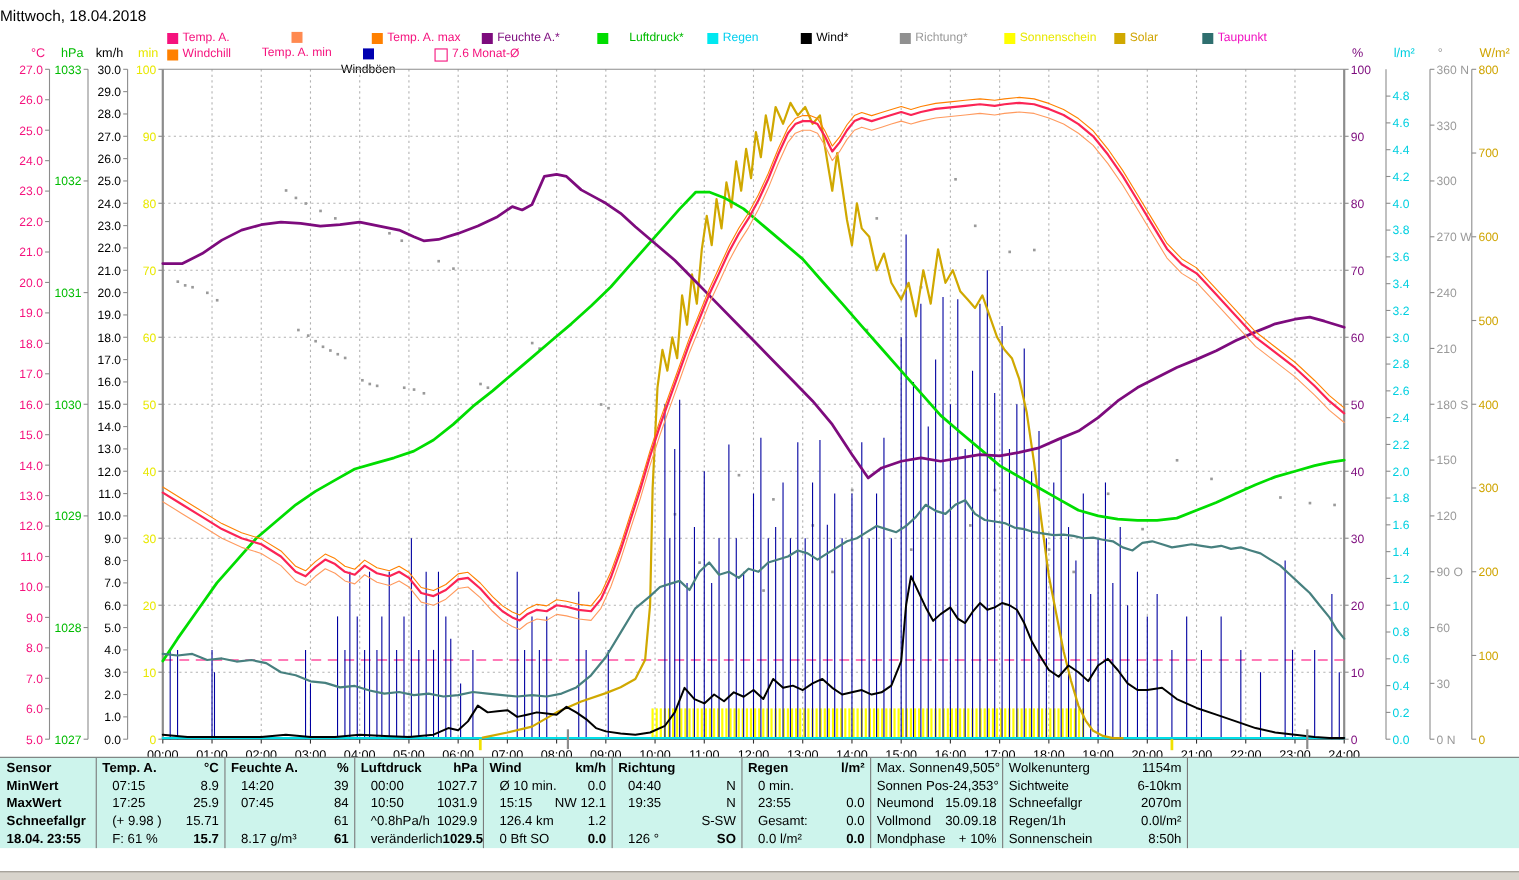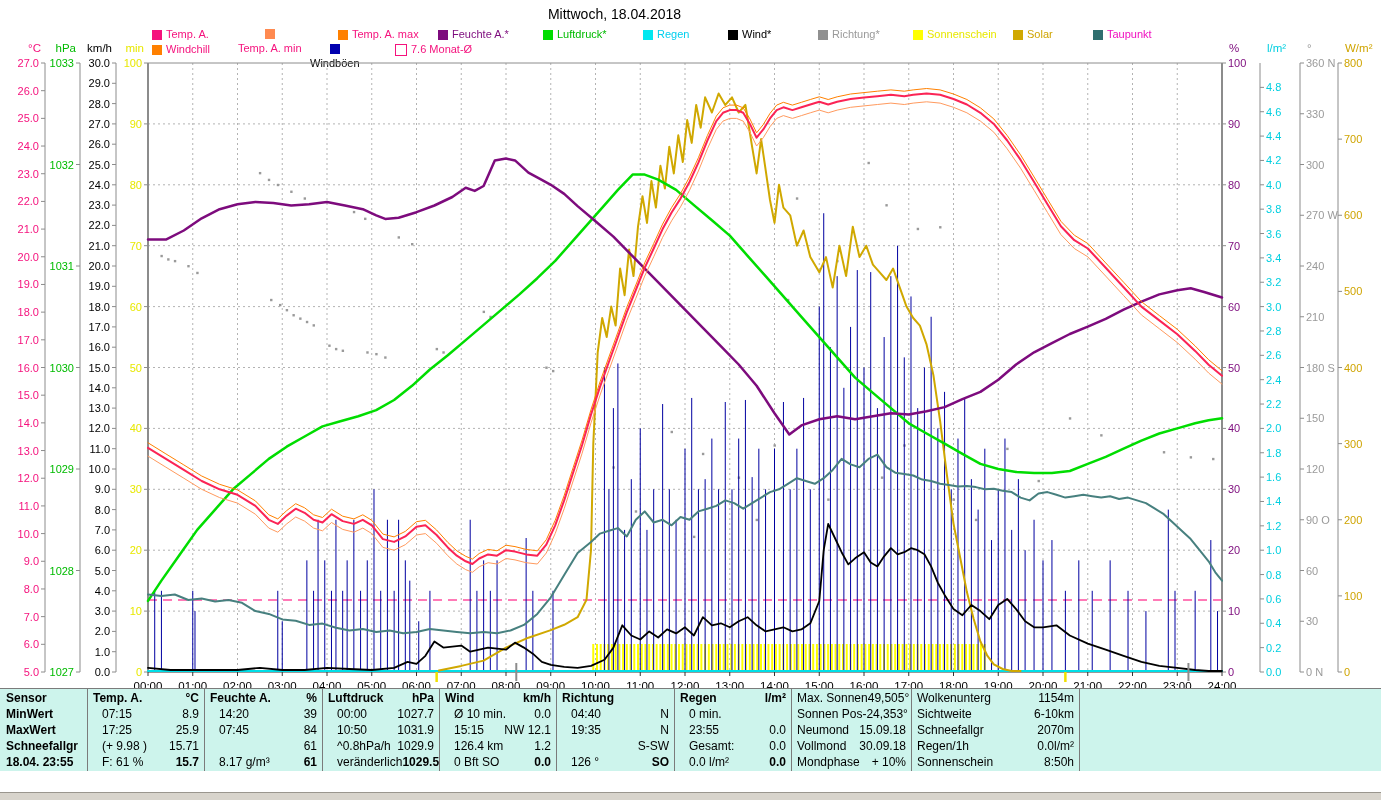--- a/index.html
+++ b/index.html
@@ -1,18 +1,18 @@
 <!DOCTYPE html>
 <html><head>
 <meta charset="utf-8">
 <style>
   html,body{margin:0;padding:0;background:#fff;}
   .page{position:relative;width:1381px;height:800px;background:#fff;overflow:hidden;
         font-family:"Liberation Sans",sans-serif;}
-  .chart-title{position:absolute;top:6px;left:0;width:1229px;text-align:center;
+  .chart-title{position:absolute;top:6px;left:0;width:1229px;
         font-size:14px;color:#000;}
   .legend-item{position:absolute;display:flex;align-items:center;gap:4px;height:11px;}
   .legend-item .sw{width:10px;height:10px;display:inline-block;flex:0 0 auto;}
   .legend-item .lb{font-size:11px;line-height:11px;white-space:nowrap;}
   #chart-svg{position:absolute;left:0;top:0;}
   .stats-table{position:absolute;left:0;top:688px;width:1381px;height:82px;
         background:#cdf4ec;border-top:1px solid #7b7b7b;display:flex;
         font-size:12px;color:#000;}
   .tcol{border-right:1px solid #7b7b7b;padding:1px 5px 0 5px;box-sizing:border-box;}
   .trow{height:16px;line-height:16px;display:flex;justify-content:space-between;white-space:nowrap;}
@@ -40,21 +40,21 @@
       <div class="legend-item" style="left: 338px; top: 29px;">
         <span class="sw" style="background: rgb(255, 128, 0);"></span>
         <span class="lb" style="color: rgb(245, 18, 125);">Temp. A. max</span>
       </div>
       <div class="legend-item" style="left: 438px; top: 29px;">
         <span class="sw" style="background: rgb(125, 11, 125);"></span>
         <span class="lb" style="color: rgb(125, 11, 125);">Feuchte A.*</span>
       </div>
       <div class="legend-item" style="left: 543px; top: 29px;">
         <span class="sw" style="background: rgb(0, 221, 0);"></span>
-        <span class="lb" style="color: rgb(0, 187, 0);">Luftdruck*</span>
+        <span class="lb" style="color: rgb(0, 187, 0); margin-left: 15px;">Luftdruck*</span>
       </div>
       <div class="legend-item" style="left: 643px; top: 29px;">
         <span class="sw" style="background: rgb(0, 232, 240);"></span>
         <span class="lb" style="color: rgb(0, 207, 238);">Regen</span>
       </div>
       <div class="legend-item" style="left: 728px; top: 29px;">
         <span class="sw" style="background: rgb(0, 0, 0);"></span>
         <span class="lb" style="color: rgb(0, 0, 0);">Wind*</span>
       </div>
       <div class="legend-item" style="left: 818px; top: 29px;">

